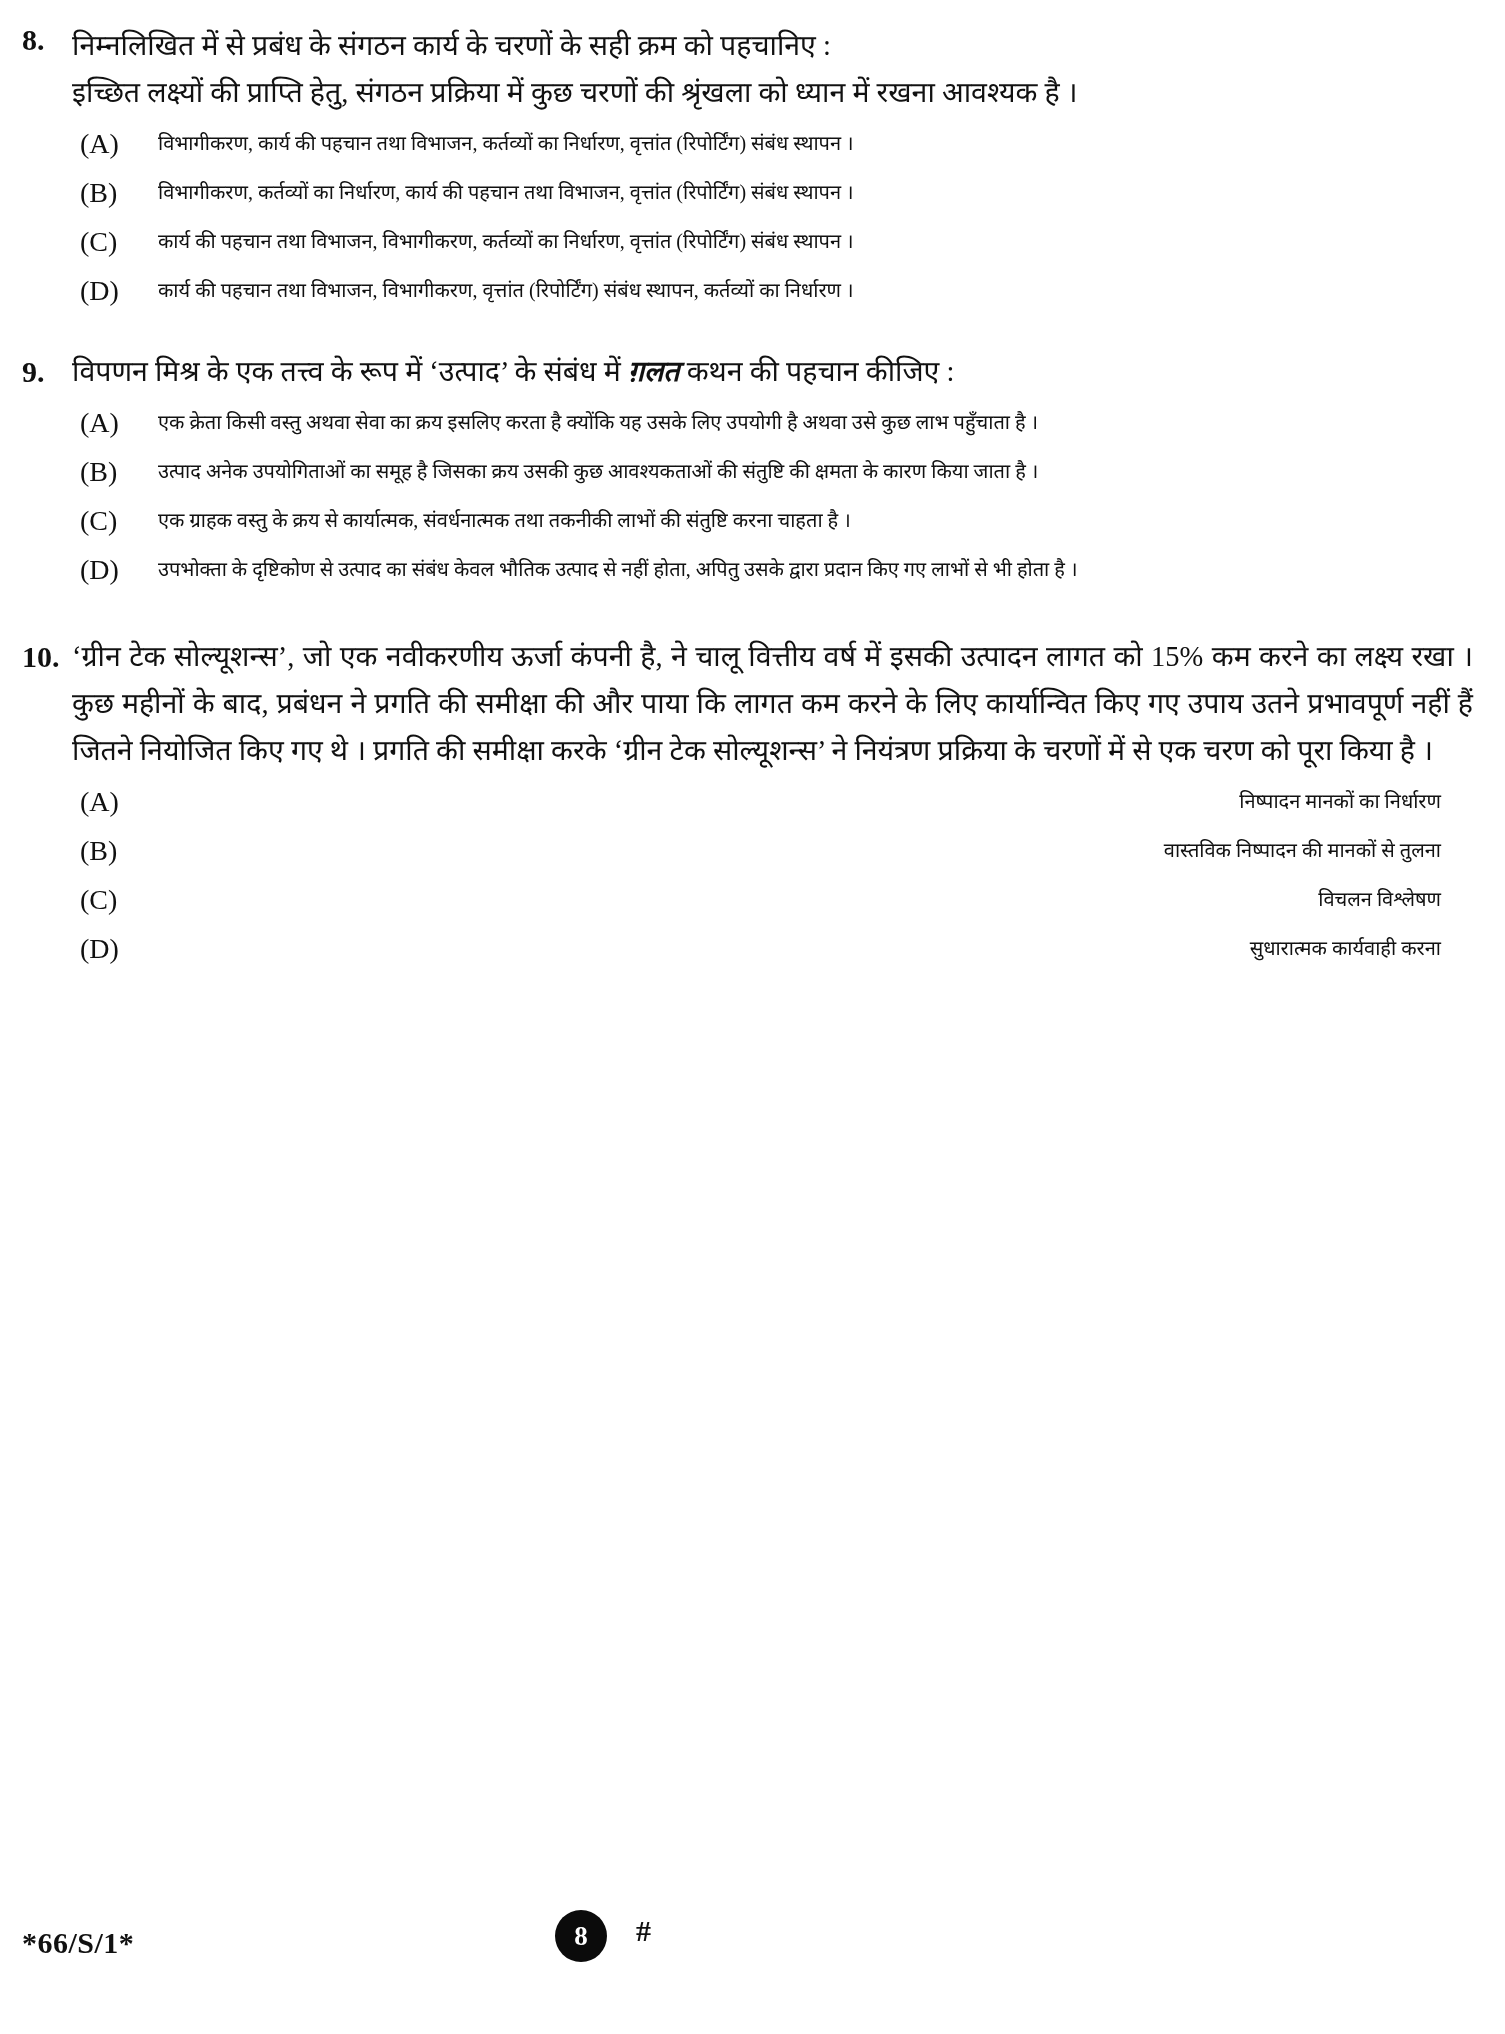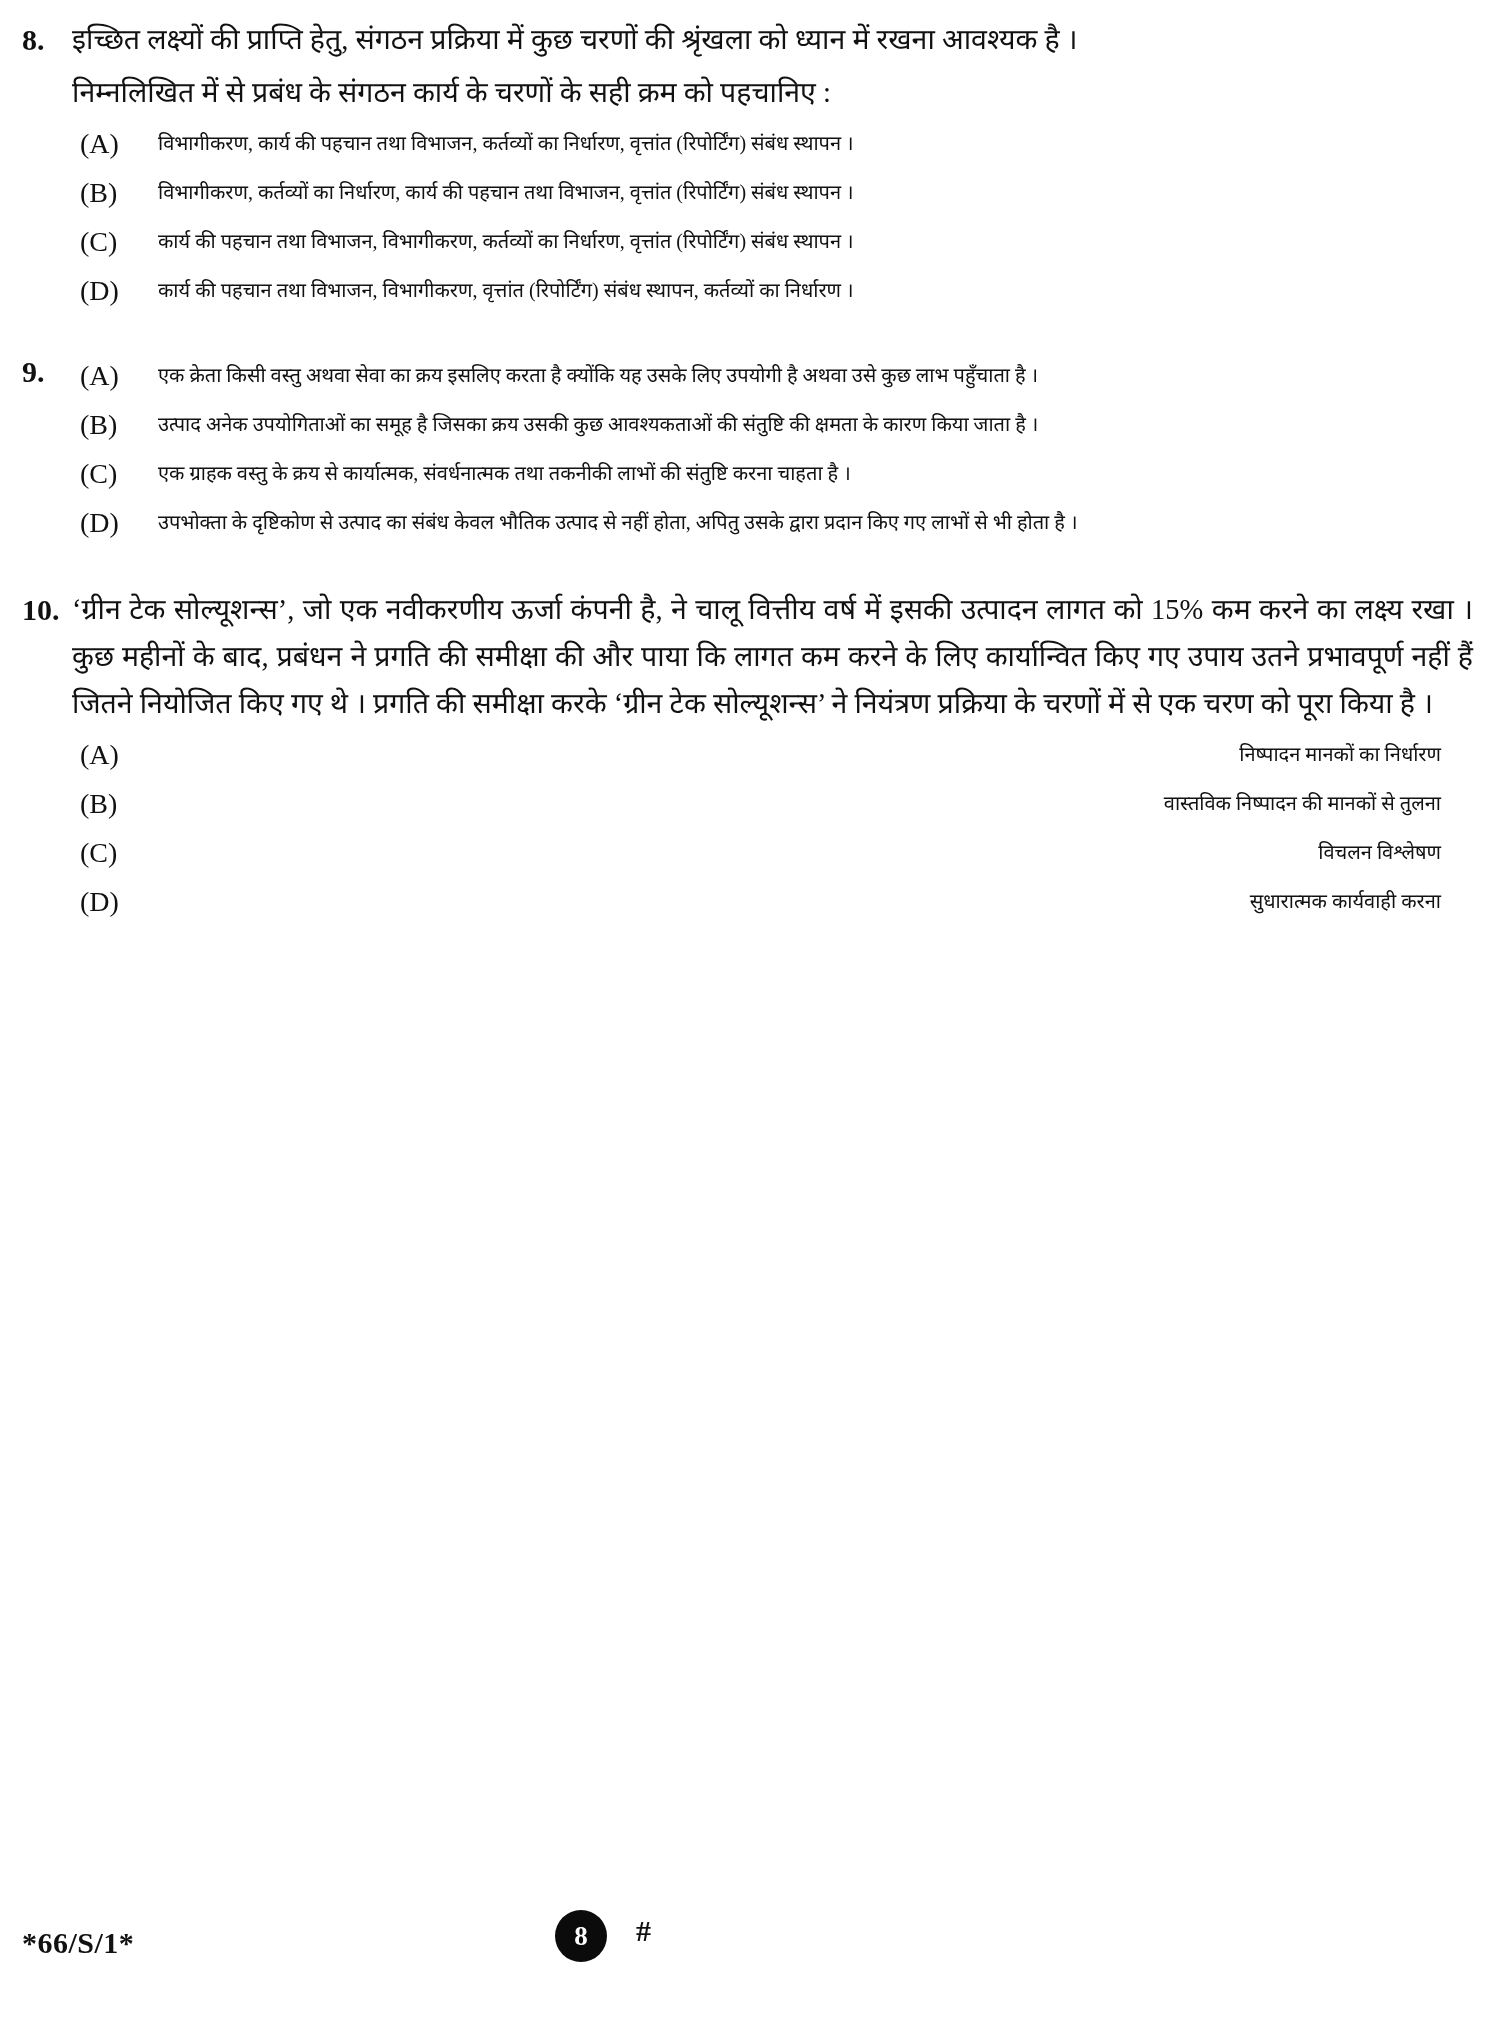--- a/index.html
+++ b/index.html
@@ -157,22 +157,22 @@
 <body>
 
 <div class="page">
 
   <div class="top-pad"></div>
 
   <div class="question">
     <div class="q-row">
       <div class="q-num">8.</div>
       <div class="q-body">
+        <p class="q-stem sub-prompt">निम्नलिखित में से प्रबंध के संगठन कार्य के चरणों के सही क्रम को पहचानिए :</p>
         <p class="q-stem">इच्छित लक्ष्यों की प्राप्ति हेतु, संगठन प्रक्रिया में कुछ चरणों की श्रृंखला को ध्यान में रखना आवश्यक है ।</p>
-        <p class="q-stem sub-prompt">निम्नलिखित में से प्रबंध के संगठन कार्य के चरणों के सही क्रम को पहचानिए :</p>
 
         <div class="options">
           <div class="option">
             <div class="opt-label">(A)</div>
             <div class="opt-text">विभागीकरण, कार्य की पहचान तथा विभाजन, कर्तव्यों का निर्धारण, वृत्तांत (रिपोर्टिंग) संबंध स्थापन ।</div>
           </div>
           <div class="option">
             <div class="opt-label">(B)</div>
             <div class="opt-text">विभागीकरण, कर्तव्यों का निर्धारण, कार्य की पहचान तथा विभाजन, वृत्तांत (रिपोर्टिंग) संबंध स्थापन ।</div>
           </div>
@@ -188,20 +188,21 @@
       </div>
     </div>
   </div>
 
   <div class="gap-q9"></div>
 
   <div class="question">
     <div class="q-row">
       <div class="q-num">9.</div>
       <div class="q-body">
+        <p class="q-stem nojust"><span>विपणन मिश्र के एक तत्त्व के रूप में ‘उत्पाद’ के संबंध में </span><b class="wrong">ग़लत</b><span> कथन की पहचान कीजिए :</span></p>
 
         <div class="options">
           <div class="option">
             <div class="opt-label">(A)</div>
             <div class="opt-text">एक क्रेता किसी वस्तु अथवा सेवा का क्रय इसलिए करता है क्योंकि यह उसके लिए उपयोगी है अथवा उसे कुछ लाभ पहुँचाता है ।</div>
           </div>
           <div class="option">
             <div class="opt-label">(B)</div>
             <div class="opt-text">उत्पाद अनेक उपयोगिताओं का समूह है जिसका क्रय उसकी कुछ आवश्यकताओं की संतुष्टि की क्षमता के कारण किया जाता है ।</div>
           </div>

